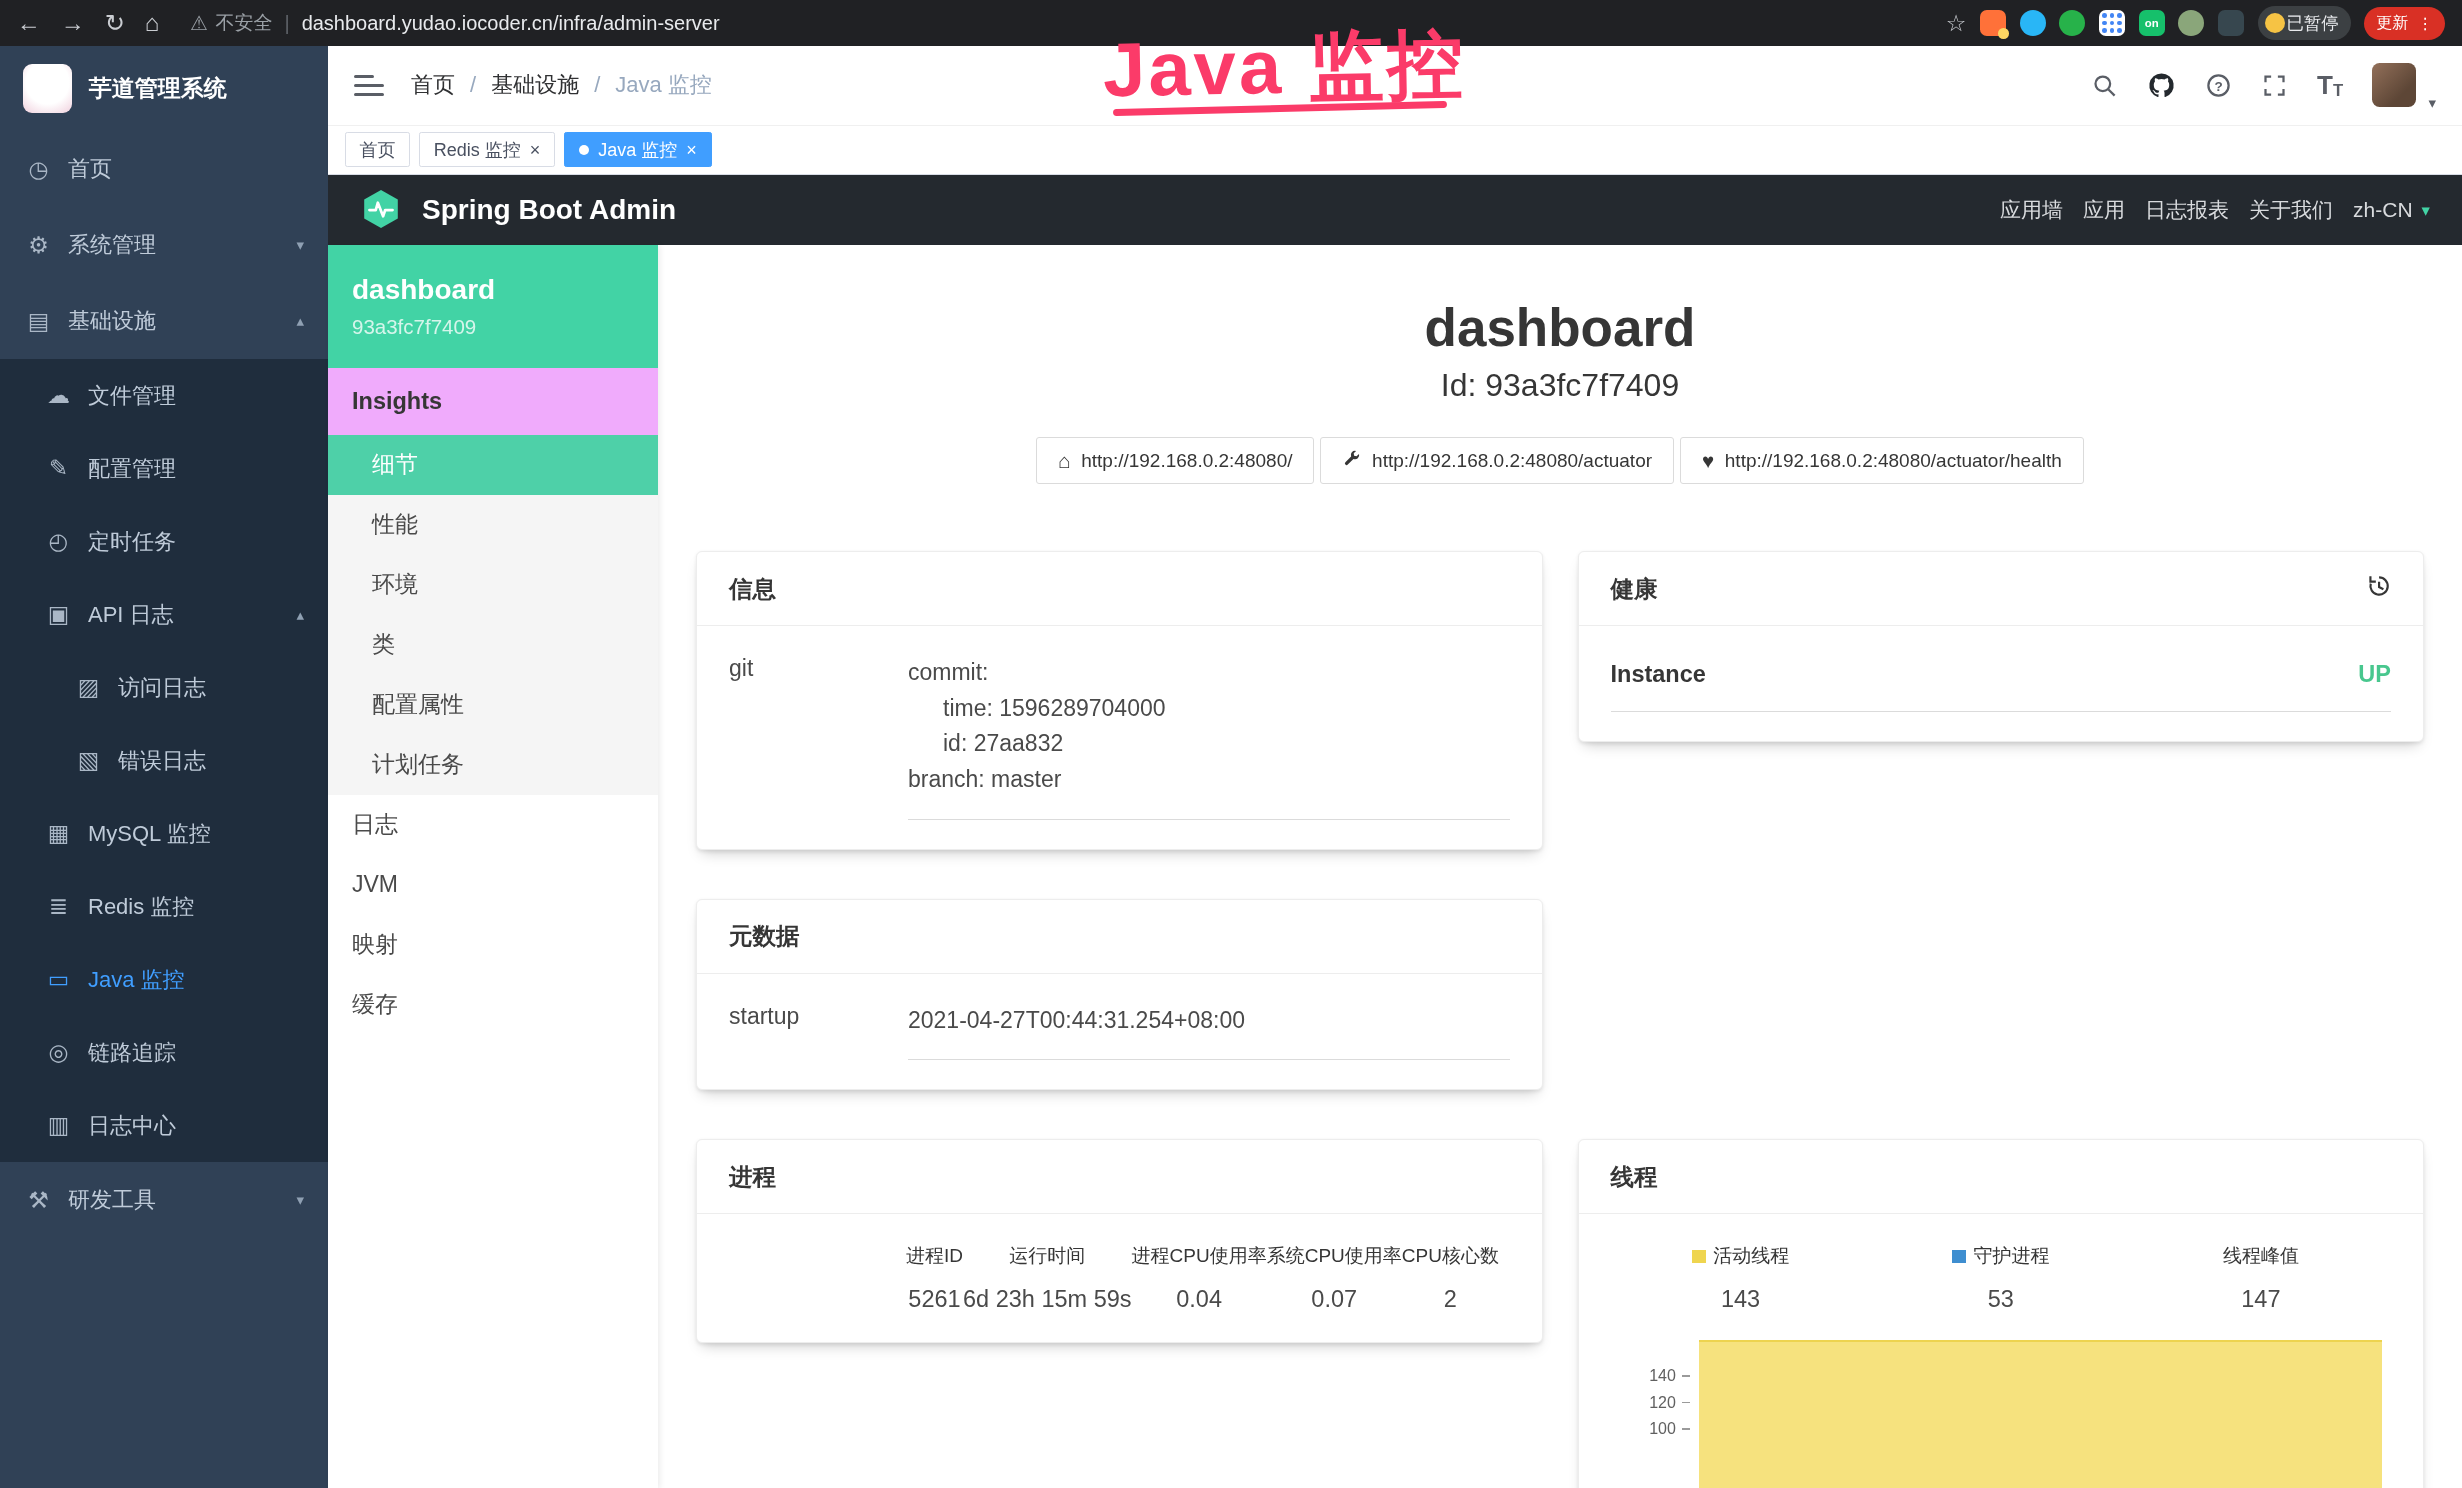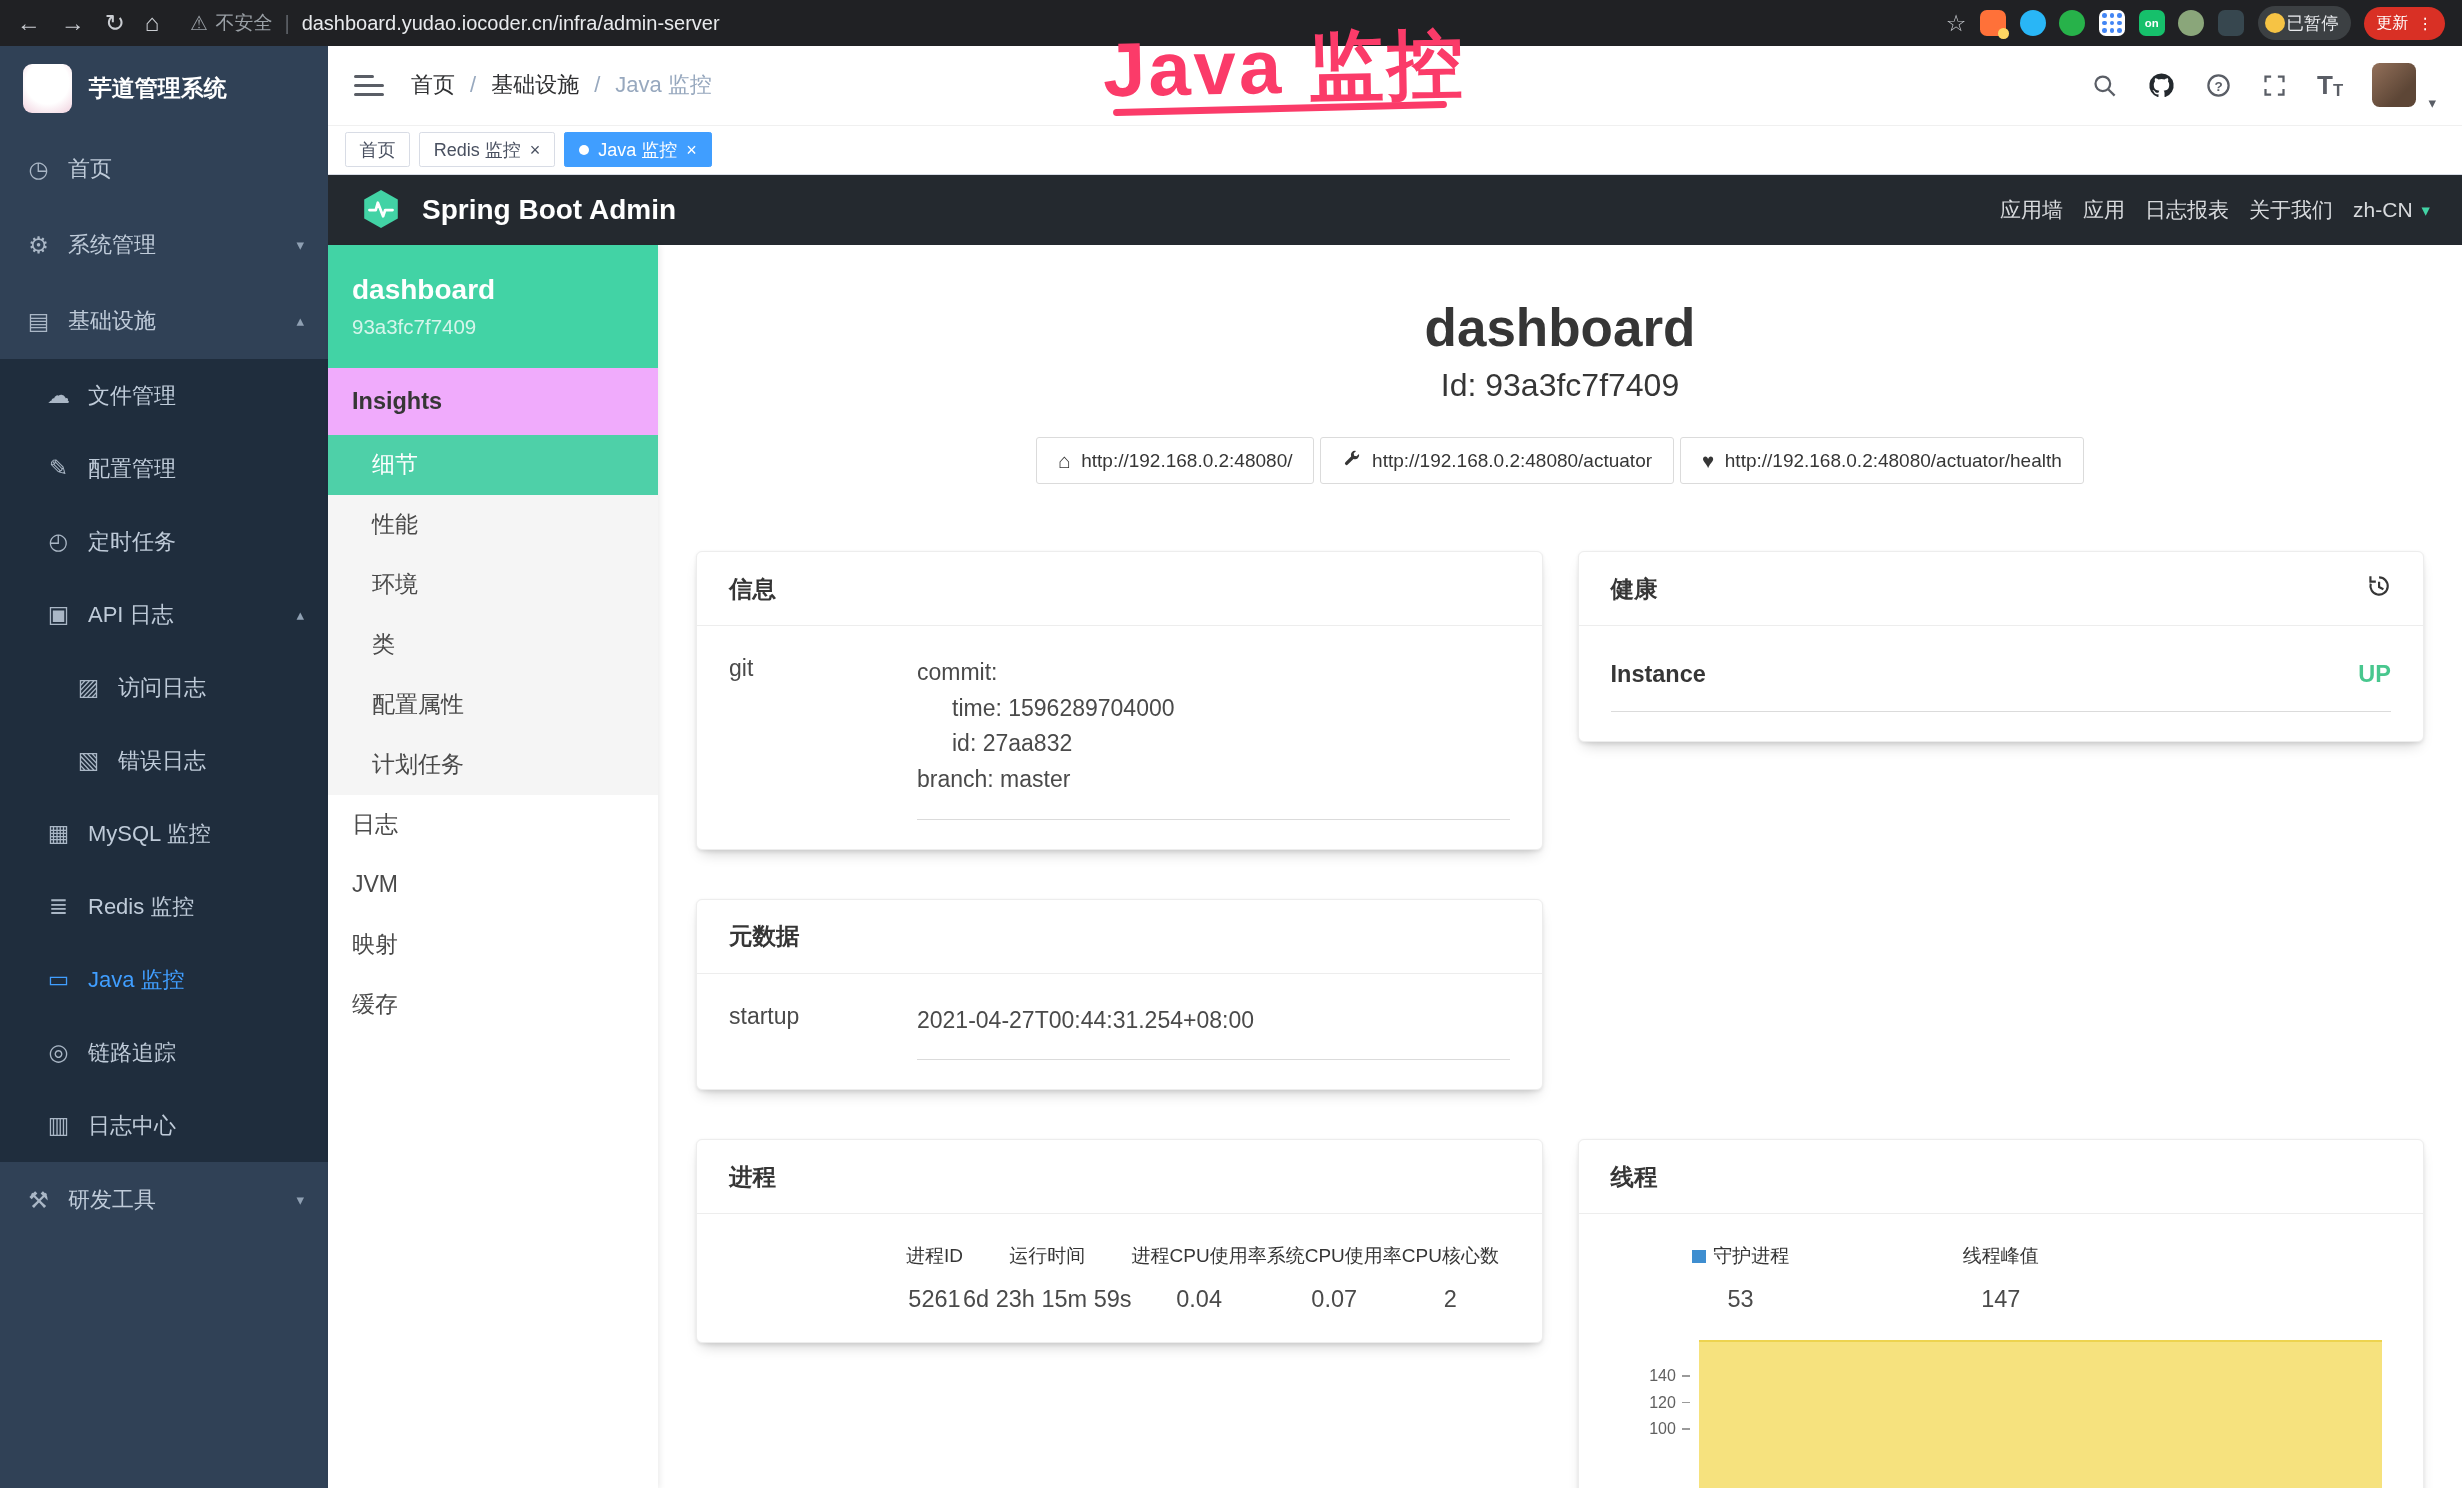--- a/index.html
+++ b/index.html
@@ -96,21 +96,21 @@
   .links { display:flex; justify-content:center; gap:6px; margin-top:33px; }
   .link-chip { display:flex; align-items:center; gap:10.6px; border:0.8px solid #dbdbdb; border-radius:3px; background:#fff; padding:10.6px 21px; font-size:19px; color:#363636; cursor:pointer; white-space:nowrap; }
   .chip-glyph { font-size:20.5px; color:#363636; }
 
   .cards { display:grid; grid-template-columns:1fr 1fr; column-gap:35px; row-gap:49px; margin-top:67px; align-items:start; }
   .card { background:#fff; border:0.8px solid #ededed; border-radius:6px; box-shadow:0 7.6px 13.7px -6px rgba(10,10,10,.22), 0 1.5px 3.8px rgba(10,10,10,.08); }
   .c-info{ grid-area:1/1; } .c-health{ grid-area:1/2; } .c-meta{ grid-area:2/1; } .c-process{ grid-area:3/1; } .c-threads{ grid-area:3/2; }
   .card-h { padding:20.5px 32px; font-size:23.5px; font-weight:700; color:#363636; border-bottom:0.8px solid #ededed; display:flex; align-items:center; justify-content:space-between; }
   .card-b { padding:29px 32px; }
 
-  .kv { display:flex; gap:36px; }
+  .kv { display:flex; gap:27px; }
   .kv .k { width:152px; font-size:23px; color:#4a4a4a; flex-shrink:0; }
   .kv .v { flex:1; font-size:23px; color:#4a4a4a; line-height:1.55; border-bottom:0.8px solid #dbdbdb; padding-bottom:21px; }
   .v .ind { padding-left:35px; }
 
   .hrow { display:flex; align-items:center; justify-content:space-between; border-bottom:0.8px solid #dbdbdb; padding-bottom:23px; margin-top:6px; }
   .hrow .instance-label { font-size:23.5px; font-weight:700; color:#363636; }
   .hrow .up { font-size:23.5px; font-weight:700; color:#48c78e; }
 
   .pcols { display:flex; justify-content:flex-end; padding:0 10.6px; }
   .pcol { text-align:center; }
@@ -473,20 +473,27 @@
             </section>
 
             <section class="card c-threads">
               <div class="card-h">
                 <span>线程</span>
               </div>
               <div class="card-b">
                 <div class="tcols">
                   <div class="tcol">
                     <div class="th">
+                        <span class="sq yellow"></span>
+                        <span>活动线程</span>
+                      </div>
+                    <div class="tv">143</div>
+                  </div>
+                  <div class="tcol">
+                    <div class="th">
                         <span class="sq blue"></span>
                         <span>守护进程</span>
                       </div>
                     <div class="tv">53</div>
                   </div>
                   <div class="tcol">
                     <div class="th">
                         <span>线程峰值</span>
                       </div>
                     <div class="tv">147</div>

